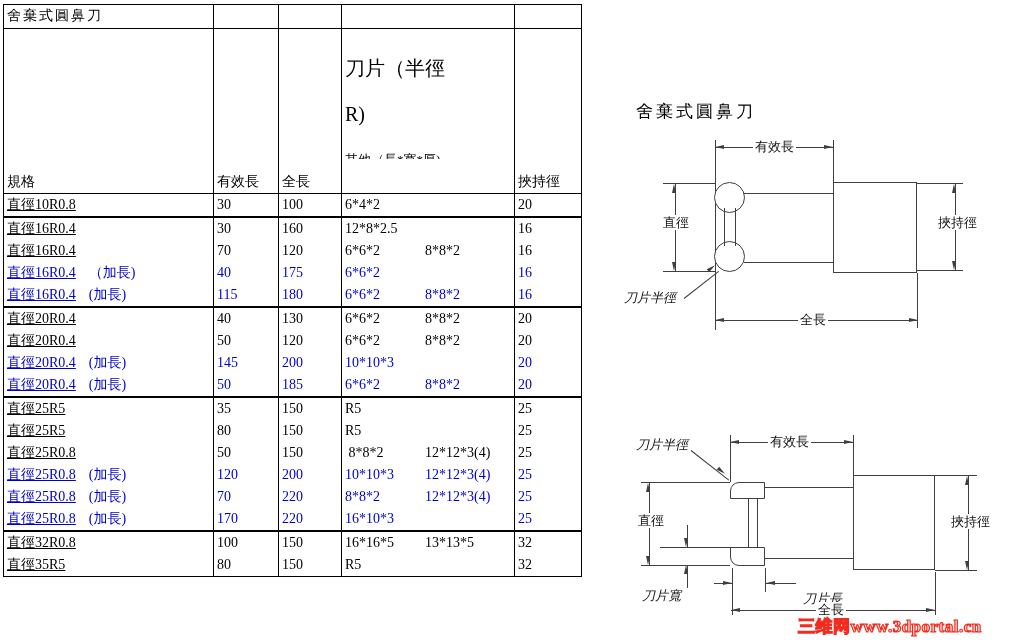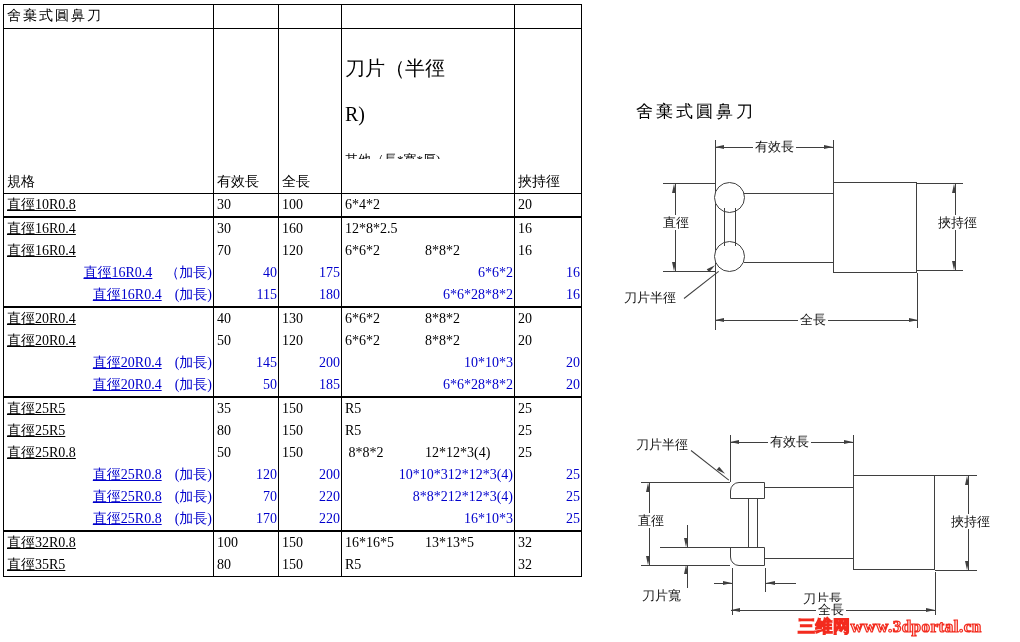--- a/index.html
+++ b/index.html
@@ -14,36 +14,36 @@
                 padding:0 1px 1px 3px;font-size:14px;height:21px;
                 vertical-align:middle;overflow:hidden;white-space:pre;}
   tr.title-row td{height:22px;border-bottom:1px solid #000;vertical-align:middle;}
   .t-title{font-size:17px;letter-spacing:2px;}
   tr.head-row td{height:35px;border-bottom:1px solid #000;vertical-align:bottom;
                  padding-bottom:2px;}
   td.blade-head{vertical-align:top;padding-top:1px;padding-bottom:0;}
   .bh1,.bh2{line-height:14px;font-size:20px;}
   .bh3{height:6px;overflow:hidden;line-height:13px;font-size:13px;}
   tr.gend td{border-bottom:2px solid #000;}
-  tr.blue td{color:#0000cc;text-align:right;}
+  tr.blue td{color:#0000cc;}
   .spec-code{text-decoration:underline;}
   .sfx{margin-left:13px;}
   .b1{display:inline-block;min-width:80px;white-space:pre;}
 
   
   .dg{position:absolute;}
   .ln{position:absolute;background:#3f3f3f;}
   .box{position:absolute;border:1px solid #3f3f3f;background:#fff;box-sizing:border-box;}
   .bar{position:absolute;border-left:1px solid #3f3f3f;border-right:1px solid #3f3f3f;
        box-sizing:border-box;background:transparent;}
   .circ{position:absolute;width:31px;height:31px;border:1px solid #3f3f3f;
         border-radius:50%;background:#fff;box-sizing:border-box;}
   .lbl{position:absolute;font-size:13px;line-height:15px;white-space:nowrap;
        background:#fff;padding:0 2px;z-index:3;color:#111;}
-  .lbl.nobg{background:transparent;}
+  .lbl.nobg{background:transparent;font-style:italic;}
   .dtitle{position:absolute;font-size:17px;letter-spacing:3px;white-space:nowrap;color:#000;}
   .arr{position:absolute;width:0;height:0;border:solid transparent;z-index:2;}
   .arr.r{border-width:2.5px 0 2.5px 9px;border-left-color:#3f3f3f;}
   .arr.l{border-width:2.5px 9px 2.5px 0;border-right-color:#3f3f3f;}
   .arr.u{border-width:0 2.5px 9px 2.5px;border-bottom-color:#3f3f3f;}
   .arr.d{border-width:9px 2.5px 0 2.5px;border-top-color:#3f3f3f;}
   .rot{transform-origin:0 50%;}
 
   .watermark{position:absolute;left:798px;top:615px;font-size:17px;font-weight:bold;
              letter-spacing:0.5px;color:#fff0ee;-webkit-text-stroke:1.2px #f32b1e;

